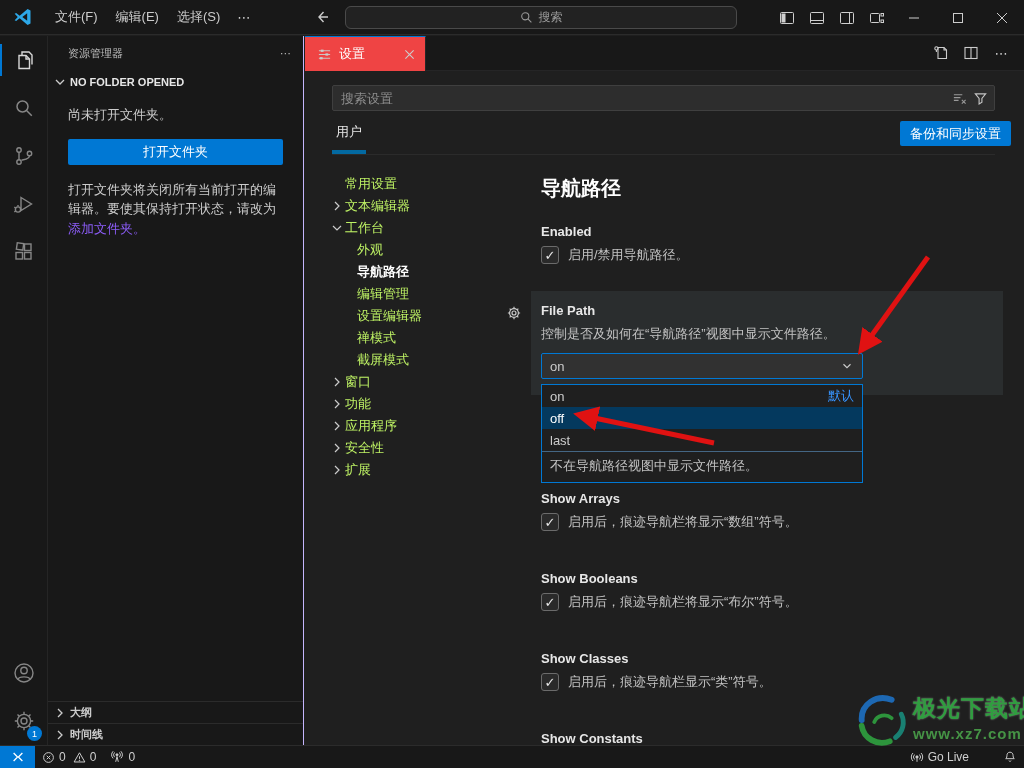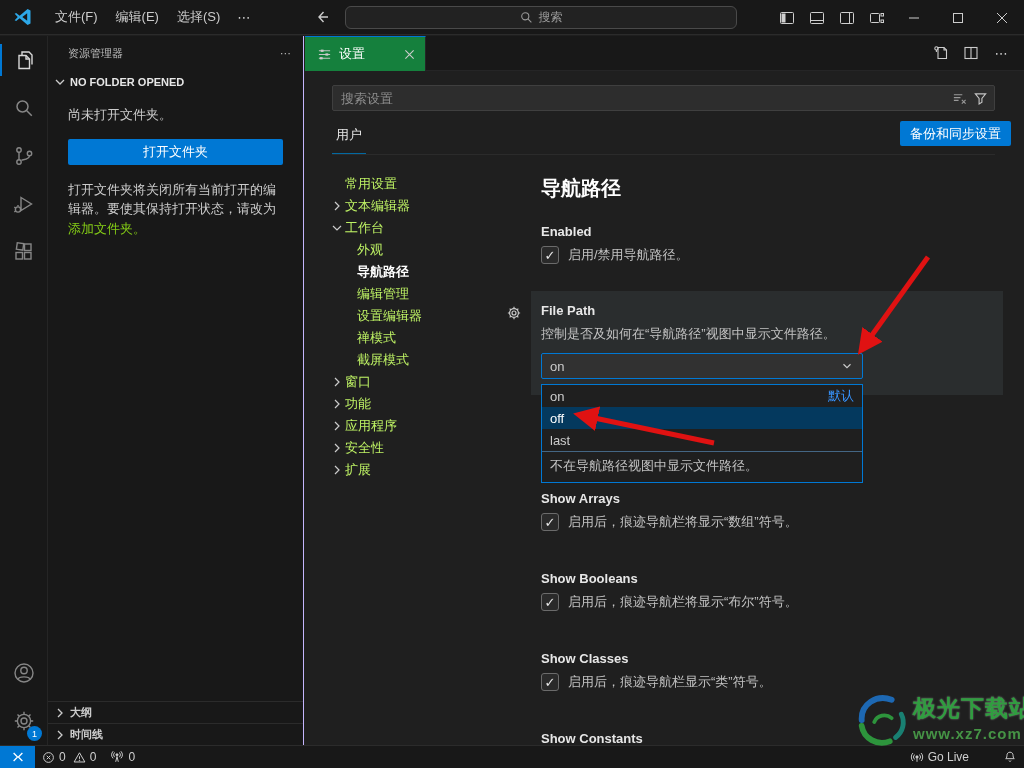--- a/index.html
+++ b/index.html
@@ -26,39 +26,39 @@
   .ab-bottom { margin-top:auto; }
   .ab-badge { position:absolute; right:5px; bottom:4px; width:15px; height:15px; border-radius:50%; background:#0078d4; color:#fff; font-size:9px; display:flex; align-items:center; justify-content:center; }
 
   
   .sidebar { position:absolute; left:48px; top:36px; bottom:23px; width:256px; background:#181818; border-right:1px solid #c4b5fd; z-index:9; }
   .sb-header { height:34px; display:flex; align-items:center; justify-content:space-between; padding:0 12px 0 20px; color:#bbbbbb; font-size:11px; }
   .sb-section { height:23px; display:flex; align-items:center; gap:2px; padding-left:4px; color:#e7e7e7; font-weight:bold; font-size:11px; }
   .sb-body { padding:12px 20px 0 20px; line-height:1.5; }
   .open-folder-btn { margin-top:14px; width:100%; height:26px; background:#0078d4; border:none; border-radius:2px; color:#ffffff; font-size:13px; font-family:inherit; }
   .sb-note { margin-top:15px; color:#cccccc; }
-  .sb-link { color:#84cc16; cursor:pointer; }
+  .sb-link { color:#8b5cf6; cursor:pointer; }
   .sb-panels { position:absolute; left:0; right:0; bottom:0; }
   .sb-panel { height:22px; border-top:1px solid #2b2b2b; display:flex; align-items:center; gap:2px; padding-left:4px; font-size:11px; font-weight:bold; color:#cccccc; background:#181818; }
 
   
   .editor { position:absolute; left:305px; top:36px; right:0; bottom:23px; background:#1f1f1f; }
   .tabbar { height:35px; background:#181818; border-bottom:1px solid #252526; display:flex; }
-  .tab { width:121px; height:35px; margin-bottom:-1px; background:#15803d; border-top:1.6px solid #0078d4; border-right:1px solid #252526; display:flex; align-items:center; gap:7px; padding:0 10px 0 12px; color:#ffffff; }
+  .tab { width:121px; height:35px; margin-bottom:-1px; background:#ef4444; border-top:1.6px solid #0078d4; border-right:1px solid #252526; display:flex; align-items:center; gap:7px; padding:0 10px 0 12px; color:#ffffff; }
   .tab-label { flex:1; }
   .editor-actions { margin-left:auto; display:flex; align-items:center; gap:4px; padding-right:10px; color:#cccccc; }
   .ea-icon { width:26px; height:26px; display:flex; align-items:center; justify-content:center; }
 
   .settings-header { padding:14px 29px 0 27px; }
   .settings-search { height:26px; background:#2d2d2d; border:1px solid #3f3f3f; border-radius:2px; display:flex; align-items:center; padding:0 6px 0 8px; }
   .settings-search input { flex:1; background:transparent; border:none; outline:none; color:#cccccc; font-size:13px; font-family:inherit; }
   .settings-search input::placeholder { color:#8e8e8e; }
   .ss-icons { display:flex; gap:6px; color:#c5c5c5; }
   .scope-row { position:relative; height:44px; border-bottom:1px solid #2b2b2b; display:flex; align-items:flex-end; }
-  .scope-tab { color:#e7e7e7; padding:0 4px 9px 4px; border-bottom:1px solid #0369a1; margin-bottom:0; }
+  .scope-tab { color:#e7e7e7; padding:0 4px 9px 4px; border-bottom:4px solid #0369a1; margin-bottom:0; }
   .sync-btn { position:absolute; right:-16px; bottom:8px; height:25px; background:#0078d4; border:none; border-radius:2px; color:#ffffff; font-size:13px; font-family:inherit; padding:0 10px; }
 
   .settings-body { position:absolute; left:0; right:0; top:124px; bottom:0; }
   
   .toc { position:absolute; left:24px; top:13px; width:192px; }
   .toc-item { height:22px; display:flex; align-items:center; color:#bef264; }
   .toc-chev { width:16px; height:16px; display:flex; align-items:center; justify-content:center; color:#cccccc; flex:none; }
   .toc-item.lvl1 { padding-left:12px; }
   .toc-item.selected { color:#ffffff; font-weight:bold; }
   

